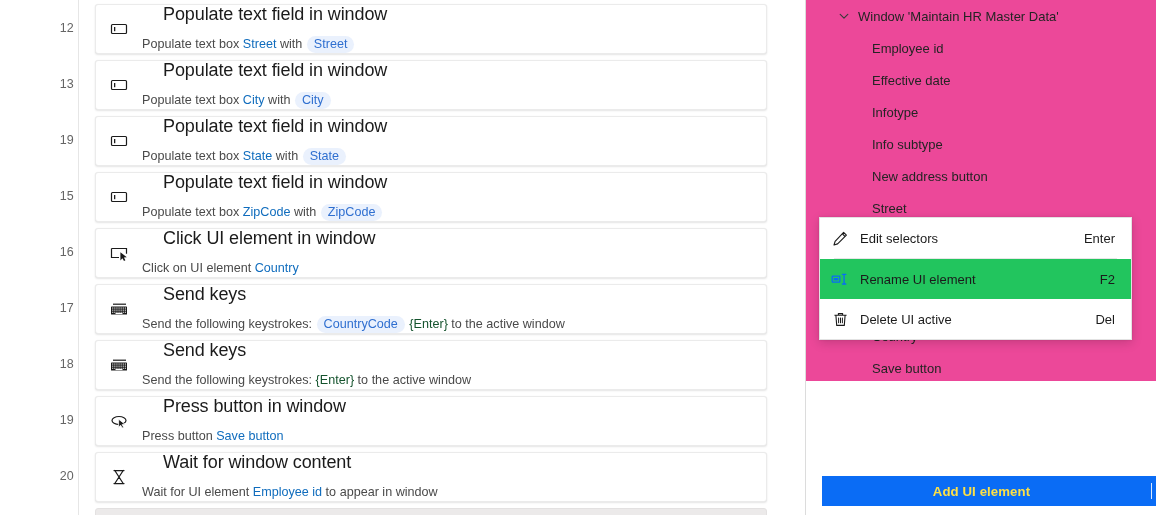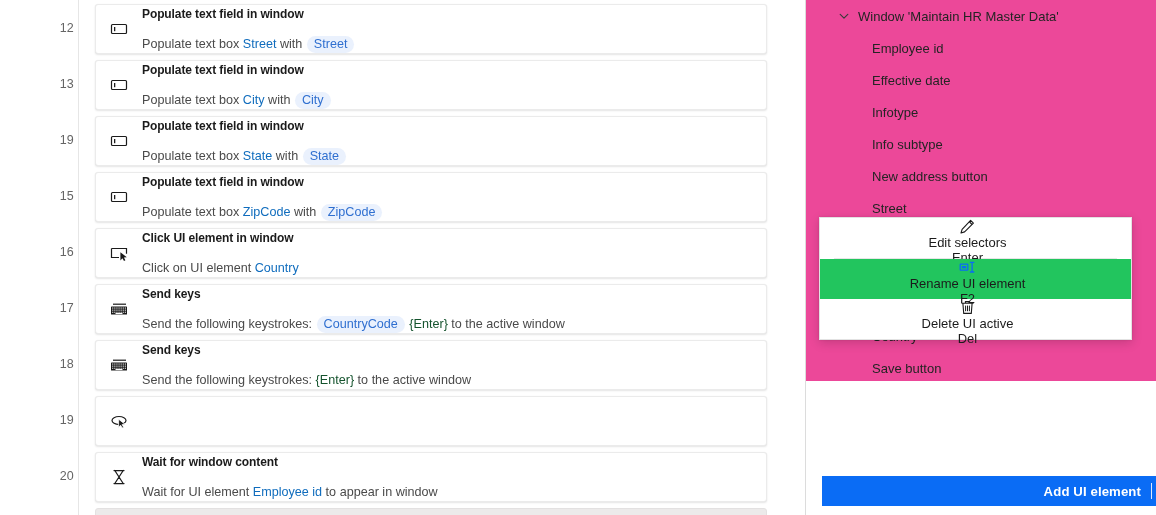--- a/index.html
+++ b/index.html
@@ -27,21 +27,21 @@
     background:#ffffff;border:1px solid #ebebeb;border-radius:3px;
     box-shadow:0 1px 2px rgba(0,0,0,.10), 0 0 1px rgba(0,0,0,.06);
     display:flex;align-items:center;
   }
   .card.muted{background:#eceaea;border-color:#e3e1e1;box-shadow:none;}
   .card-icon{
     width:46px;min-width:46px;height:48px;display:flex;align-items:center;justify-content:center;
     color:#1b1b1b;
   }
   .card-text{display:flex;flex-direction:column;justify-content:center;padding-top:1px;min-width:0;flex:1;}
-  .card-title{font-size:12px;font-weight:bold;color:#1b1b1b;line-height:17px;white-space:nowrap;letter-spacing:-.1px;}
+  .card-title{font-size:18px;font-weight:normal;color:#1b1b1b;line-height:17px;white-space:nowrap;letter-spacing:-.1px;margin-left:21px;}
   .card-sub{font-size:12.6px;color:#4a4a4a;line-height:17px;white-space:nowrap;margin-top:13px;}
   .lnk{color:#0f6cbd;}
   .pill{
     display:inline-block;background:#eaf1fd;color:#2f6fd0;
     border-radius:9px;padding:1px 7px;margin:0 1px;line-height:15px;
   }
   .pill-plain{color:#14532d;}
 
   
   .flow-sb-track{position:absolute;left:791px;top:0;width:14px;height:515px;background:#ffffff;}
@@ -69,37 +69,37 @@
 
   
   .ctx{
     position:absolute;left:819px;top:217px;width:311px;
     background:#ffffff;border:1px solid #e2e2e2;
     box-shadow:0 3px 10px rgba(0,0,0,.16), 0 0 2px rgba(0,0,0,.10);
     padding:0;z-index:30;
   }
   .ctx-item{
     position:relative;height:40px;display:flex;align-items:center;
-    font-size:13px;color:#1b1b1b;padding:0 16px 0 0;cursor:default;flex-direction:column;
+    font-size:13px;color:#1b1b1b;padding:0 16px 0 0;cursor:default;
   }
   .ctx-item.hover{background:#22c55e;}
   .ctx-ico{width:40px;min-width:40px;display:flex;align-items:center;justify-content:center;}
   .ctx-label{flex:1;font-size:13px;color:#1b1b1b;}
   .ctx-key{font-size:13px;color:#1b1b1b;}
   .ctx-sep{height:1px;background:#e6e6e6;margin:0 14px;}
 
   
   .add-btn{
     position:absolute;left:822px;top:476px;width:350px;height:30px;
     background:#0a6cf5;display:flex;align-items:center;justify-content:center;
     cursor:pointer;
   }
   .add-btn-label{
-    font-size:13.2px;font-weight:bold;color:#ffffff;letter-spacing:.1px;
-    position:absolute;left:0;width:319px;text-align:right;
+    font-size:13.2px;font-weight:bold;color:#fde047;letter-spacing:.1px;
+    position:absolute;left:0;width:319px;text-align:center;
   }
   .add-divider{position:absolute;left:329px;top:7px;width:1px;height:16px;background:#ffffff;opacity:.85;}
 </style>
 </head>
 <body>
 
 <div class="app">
 
   <div class="flow-pane">
     <div class="gutter-line"></div>
@@ -255,20 +255,24 @@
         </div>
         <div class="row">
           <div class="row-num">19</div>
           <div class="card">
             <div class="card-icon">
               <svg width="22" height="22" viewBox="0 0 22 22">
                 <path d="M4 10.5 a7 4 0 1 1 14 0 a7 4 0 1 1 -14 0" fill="none" stroke="#1b1b1b" stroke-width="1.2"></path>
                 <path d="M10.6 9.2 L10.6 17.4 L12.6 15.2 L14.2 18 L15.6 17.2 L14.1 14.5 L17 14.2 Z" fill="#1b1b1b" stroke="#ffffff" stroke-width="0.8"></path>
               </svg>
             </div>
+            <div class="card-text">
+              <div class="card-title">Press button in window</div>
+              <div class="card-sub"><span>Press button </span><span class="lnk">Save button</span></div>
+            </div>
           </div>
         </div>
         <div class="row">
           <div class="row-num">20</div>
           <div class="card">
             <div class="card-icon">
               <svg width="22" height="22" viewBox="0 0 22 22">
                 <path d="M6 4.5 h10 M6 17.5 h10 M6.8 4.5 L11 11 L6.8 17.5 M15.2 4.5 L11 11 L15.2 17.5" fill="none" stroke="#1b1b1b" stroke-width="1.25" stroke-linejoin="round" stroke-linecap="round"></path>
               </svg>
             </div>

